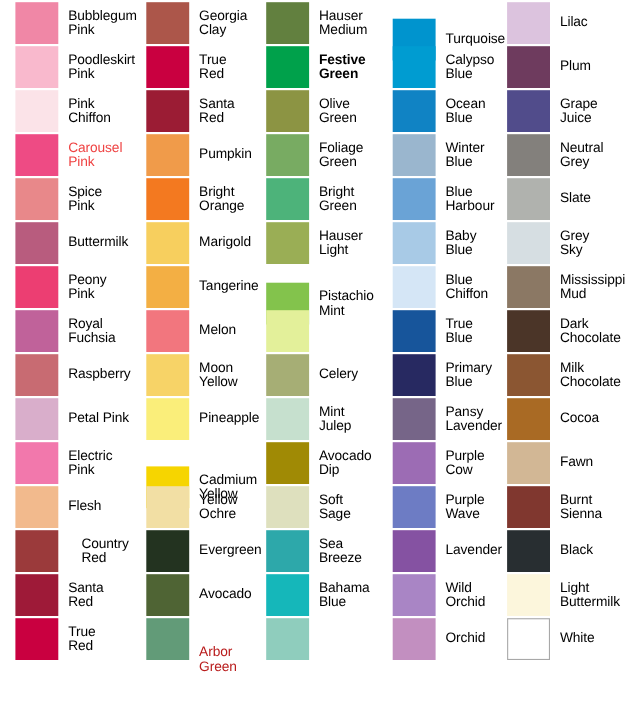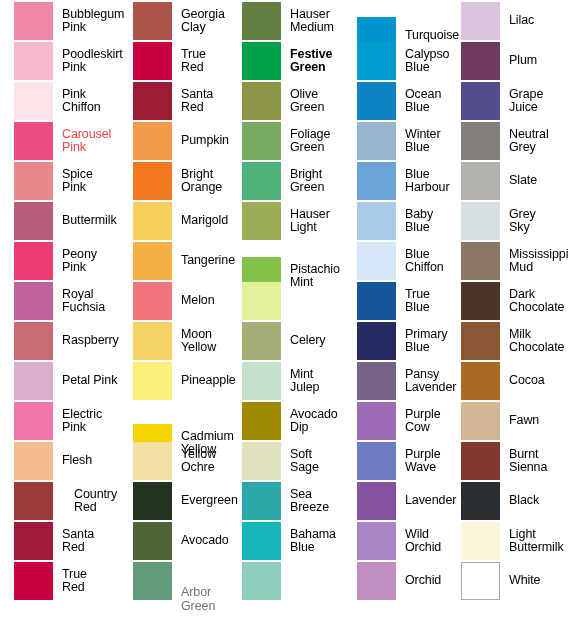--- a/index.html
+++ b/index.html
@@ -186,21 +186,21 @@
       <div class="swatch-row" style="top: 481px;">
         <div class="swatch-chip" title="#233320" style="width: 39px; height: 38px; flex-basis: 39px; background: rgb(35, 51, 32);"></div>
         <div class="swatch-label" style="color: rgb(0, 0, 0); width: 100px;">Evergreen</div>
       </div>
       <div class="swatch-row" style="top: 521px;">
         <div class="swatch-chip" title="#4F6434" style="width: 39px; height: 38px; flex-basis: 39px; background: rgb(79, 100, 52);"></div>
         <div class="swatch-label" style="color: rgb(0, 0, 0); width: 100px;">Avocado</div>
       </div>
       <div class="swatch-row" style="top: 561px;">
         <div class="swatch-chip" title="#629B78" style="width: 39px; height: 38px; flex-basis: 39px; background: rgb(98, 155, 120);"></div>
-        <div class="swatch-label" style="color: #737373; width: 100px; margin-top: 37px;">Arbor
+        <div class="swatch-label" style="color: #b91c1c; width: 100px; margin-top: 37px;">Arbor
 Green</div>
       </div>
     </div>
     <div class="palette-column" style="left: 242px;">
       <div class="swatch-row" style="top: 1px;">
         <div class="swatch-chip" title="#62803F" style="width: 39px; height: 38px; flex-basis: 39px; background: rgb(98, 128, 63);"></div>
         <div class="swatch-label" style="color: rgb(0, 0, 0); width: 110px;">Hauser
 Medium</div>
       </div>
       <div class="swatch-row" style="top: 41px; font-weight: bold;">

